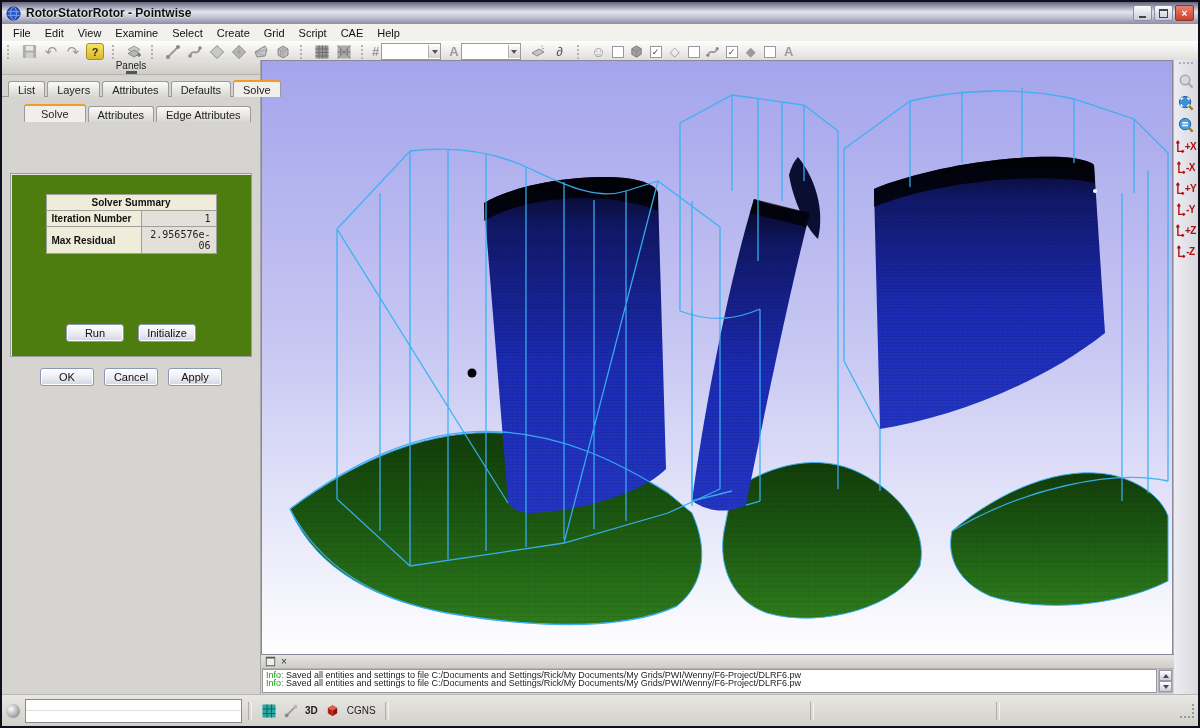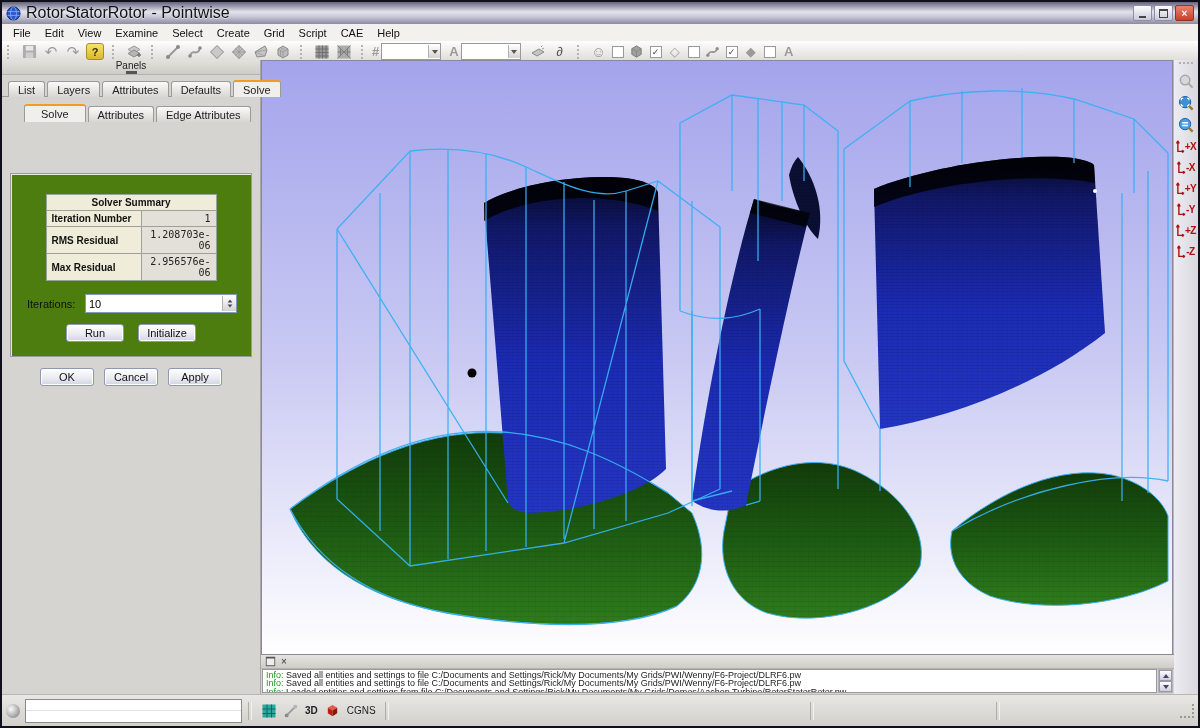--- a/index.html
+++ b/index.html
@@ -2,21 +2,21 @@
 <html><head>
 <meta charset="utf-8">
 <style>
   html,body{margin:0;padding:0;background:#000;width:1200px;height:728px;overflow:hidden;
     font-family:"Liberation Sans",sans-serif;-webkit-font-smoothing:antialiased;}
   #win{position:absolute;left:0;top:0;width:1196px;height:724px;border:2px solid #10101a;background:#d6d4d0;}
   
   #titlebar{position:absolute;left:0;top:0;right:0;height:22px;
     background:linear-gradient(#63637e,#e4e4ee 45%,#c2c2d2 70%,#8b8ba4);
     display:flex;align-items:center;padding:0 4px;border-bottom:1px solid #4a4a5e;}
-  #titlebar .ttext{font-size:16px;font-weight:normal;color:#111;margin-left:5px;flex:1;
+  #titlebar .ttext{font-size:12px;font-weight:bold;color:#111;margin-left:5px;flex:1;
     text-shadow:0 1px 0 rgba(255,255,255,.5);}
   .winbtn{width:19px;height:16px;margin-left:2px;border:1px solid #8d8da5;border-radius:2px;
     background:linear-gradient(#fdfdff,#c9c9da);display:flex;align-items:center;justify-content:center;
     font-size:10px;color:#333;box-sizing:border-box;}
   .winbtn.close{background:linear-gradient(#e8836f,#c6422c);border-color:#99301f;color:#fff;font-weight:bold;}
   .minglyph{width:7px;height:3px;border-bottom:2px solid #444;margin-top:5px;}
   .restglyph{width:7px;height:6px;border:1px solid #444;border-top:2px solid #444;}
   
   #menubar{position:absolute;left:0;top:22px;right:0;height:17px;background:#f2f1ee;
     border-bottom:1px solid #cfcdc8;display:flex;align-items:center;padding-left:4px;}
@@ -313,39 +313,25 @@
       <table class="solver">
         <tbody>
             <tr>
               <th colspan="2">Solver Summary</th>
             </tr>
         <tr>
           <td class="rl">Iteration Number</td>
           <td class="rv">1</td>
         </tr>
         <tr>
-          <td class="rl">RMS Residual</td>
-          <td class="rv">1.208703e-06</td>
-        </tr>
-        <tr>
           <td class="rl">Max Residual</td>
           <td class="rv">2.956576e-06</td>
         </tr>
       </tbody>
         </table>
-      <div class="iter-row">
-        <label>Iterations:</label>
-        <div class="iter-combo">
-          <input value="10" style="">
-          <div class="drop">
-            <div class="tri-u2" style="transform:scale(.8)"></div>
-            <div class="tri-d2" style="transform:scale(.8)"></div>
-          </div>
-        </div>
-      </div>
       <div class="runinit">
         <div class="btn">Run</div>
         <div class="btn">Initialize</div>
       </div>
     </div>
     <div class="okrow" style="top:308px">
       <div class="btn">OK</div>
       <div class="btn">Cancel</div>
       <div class="btn">Apply</div>
     </div>
@@ -490,21 +476,20 @@
   </div>
 
   <div id="messages">
     <div id="msg-head">
       <div class="float-ic" style="transform:scale(.85)"></div>
       <span class="x">×</span>
     </div>
     <div id="msg-body">
       <div class="msg-line"><span class="lv">Info:</span><span> Saved all entities and settings to file C:/Documents and Settings/Rick/My Documents/My Grids/PWI/Wenny/F6-Project/DLRF6.pw</span></div>
       <div class="msg-line"><span class="lv">Info:</span><span> Saved all entities and settings to file C:/Documents and Settings/Rick/My Documents/My Grids/PWI/Wenny/F6-Project/DLRF6.pw</span></div>
-      <div class="msg-line"><span class="lv">Info:</span><span> Loaded entities and settings from file C:/Documents and Settings/Rick/My Documents/My Grids/Demos/Aachen Turbine/RotorStatorRotor.pw</span></div>
     </div>
     <div id="msg-scroll">
       <div class="sbtn" style="top:0">
           <div class="tri-u2"></div>
         </div>
       <div class="sthumb"></div>
       <div class="sbtn" style="bottom:0">
           <div class="tri-d2"></div>
         </div>
     </div>

